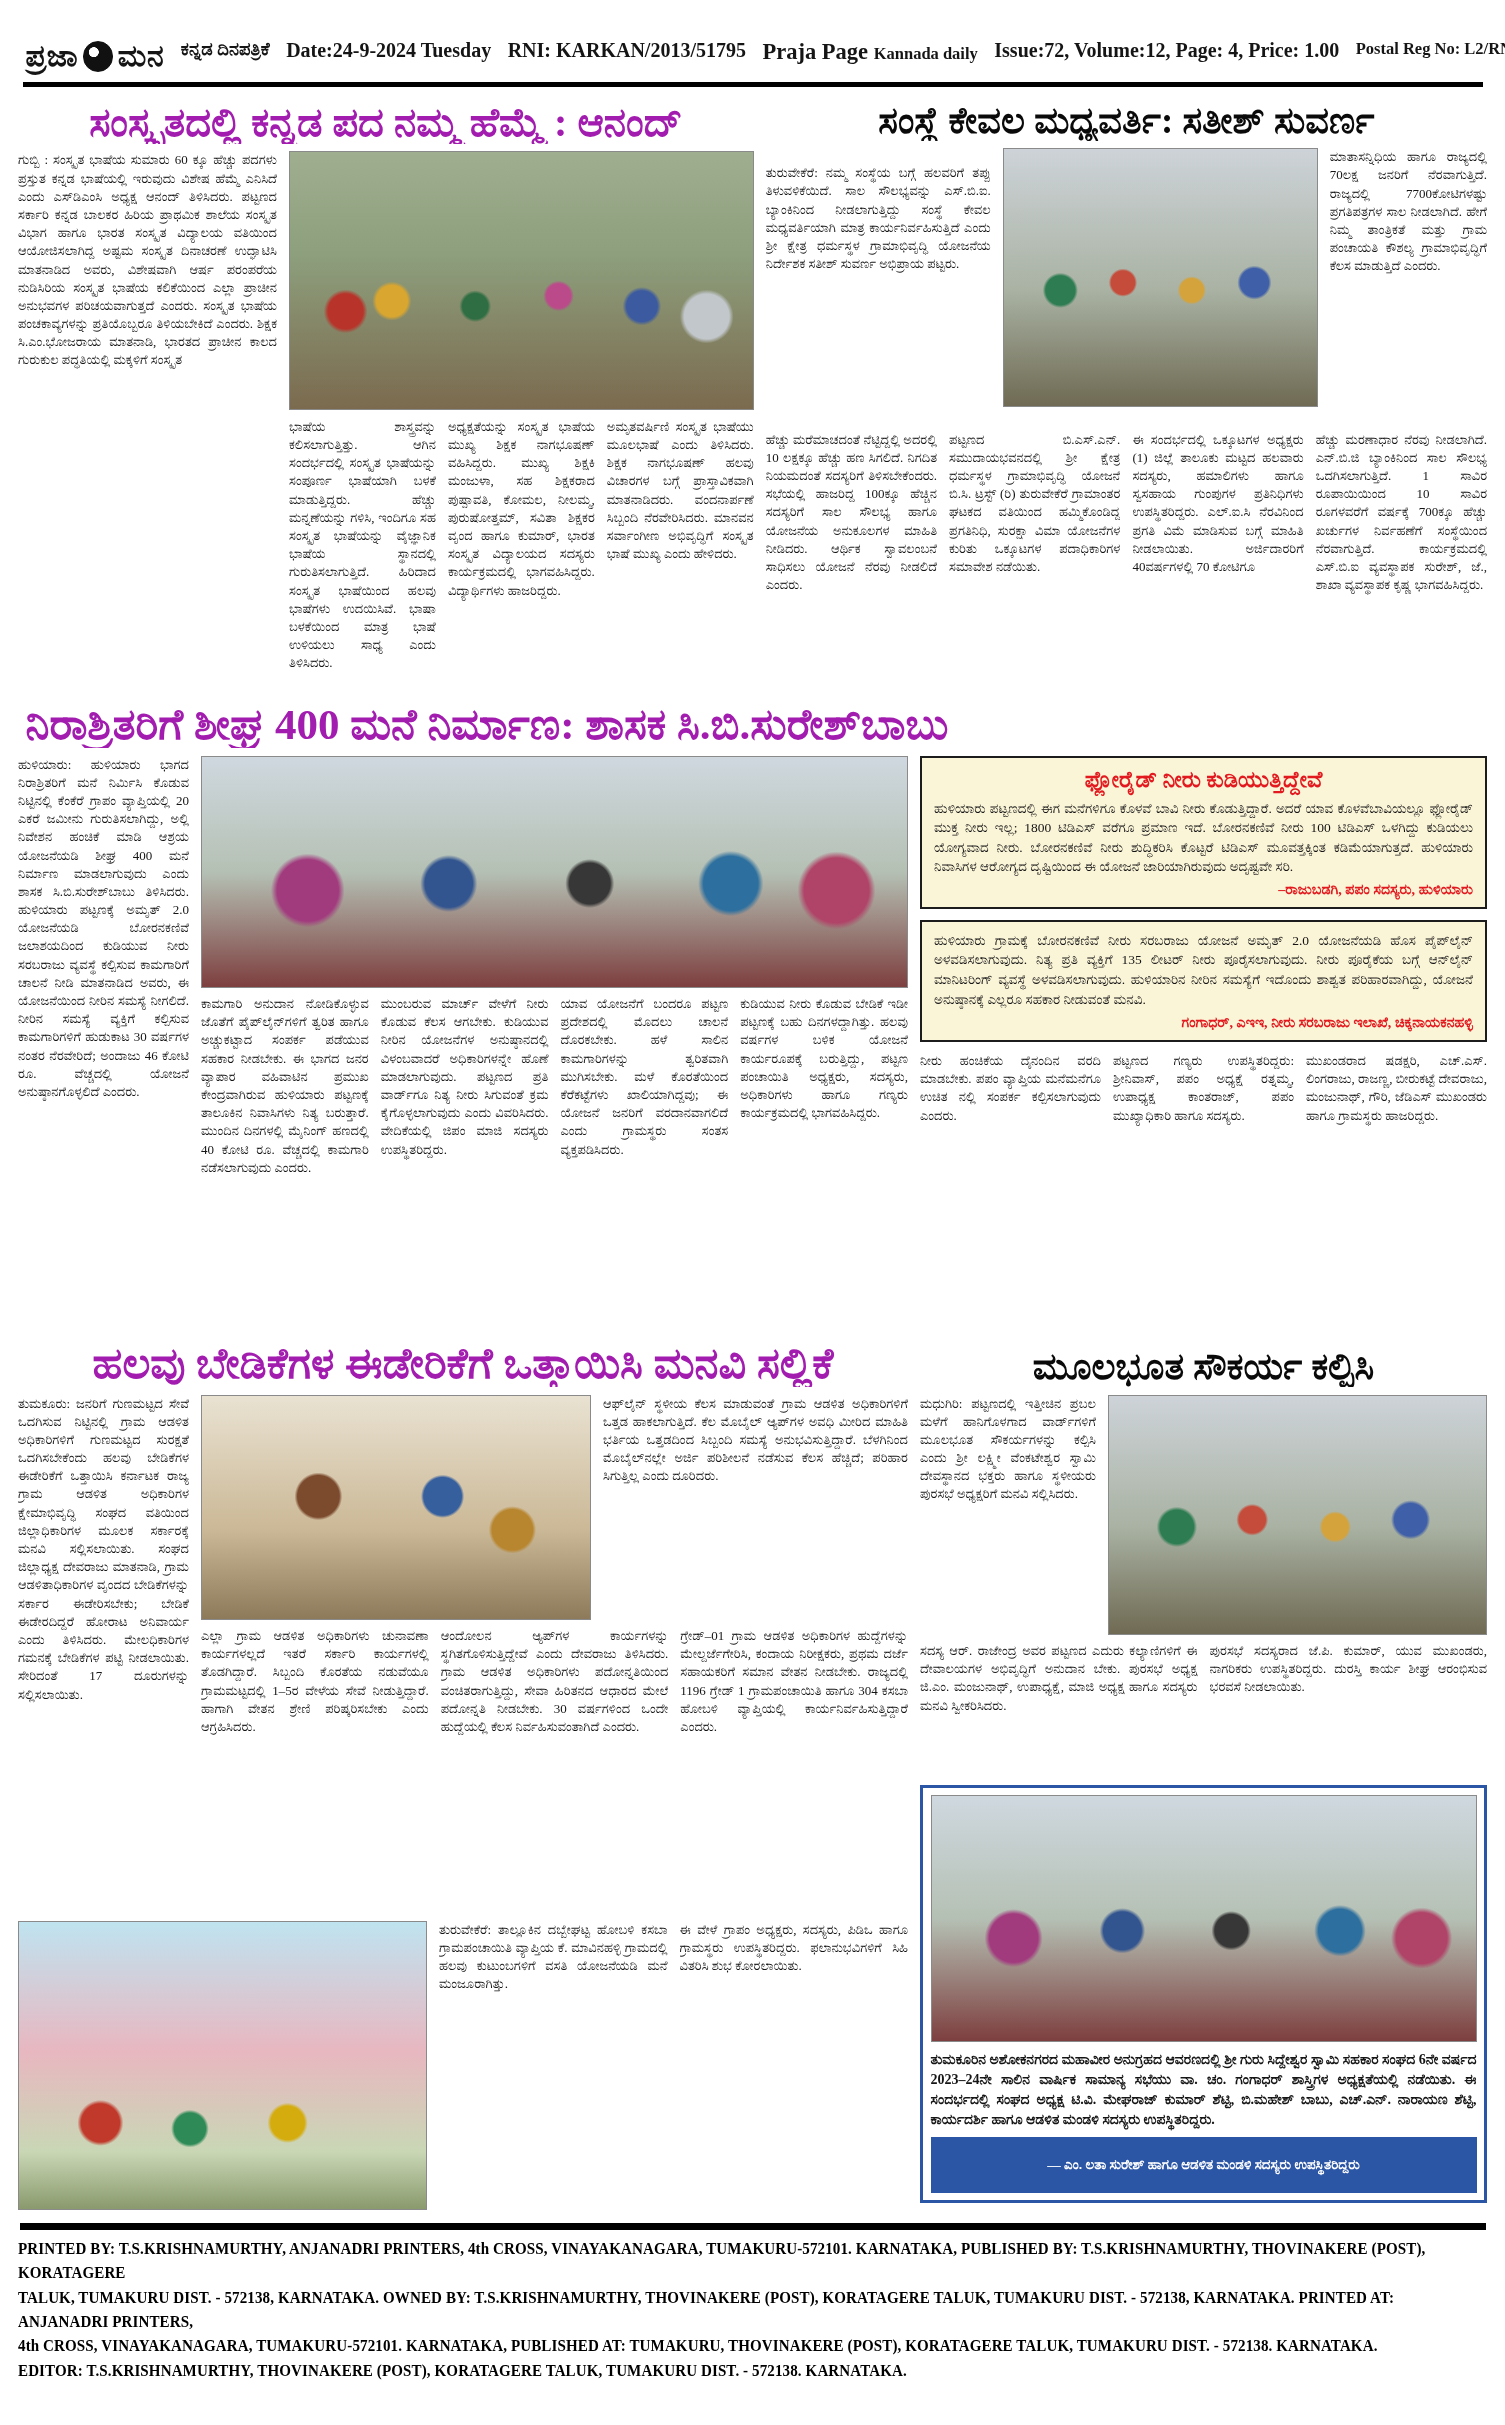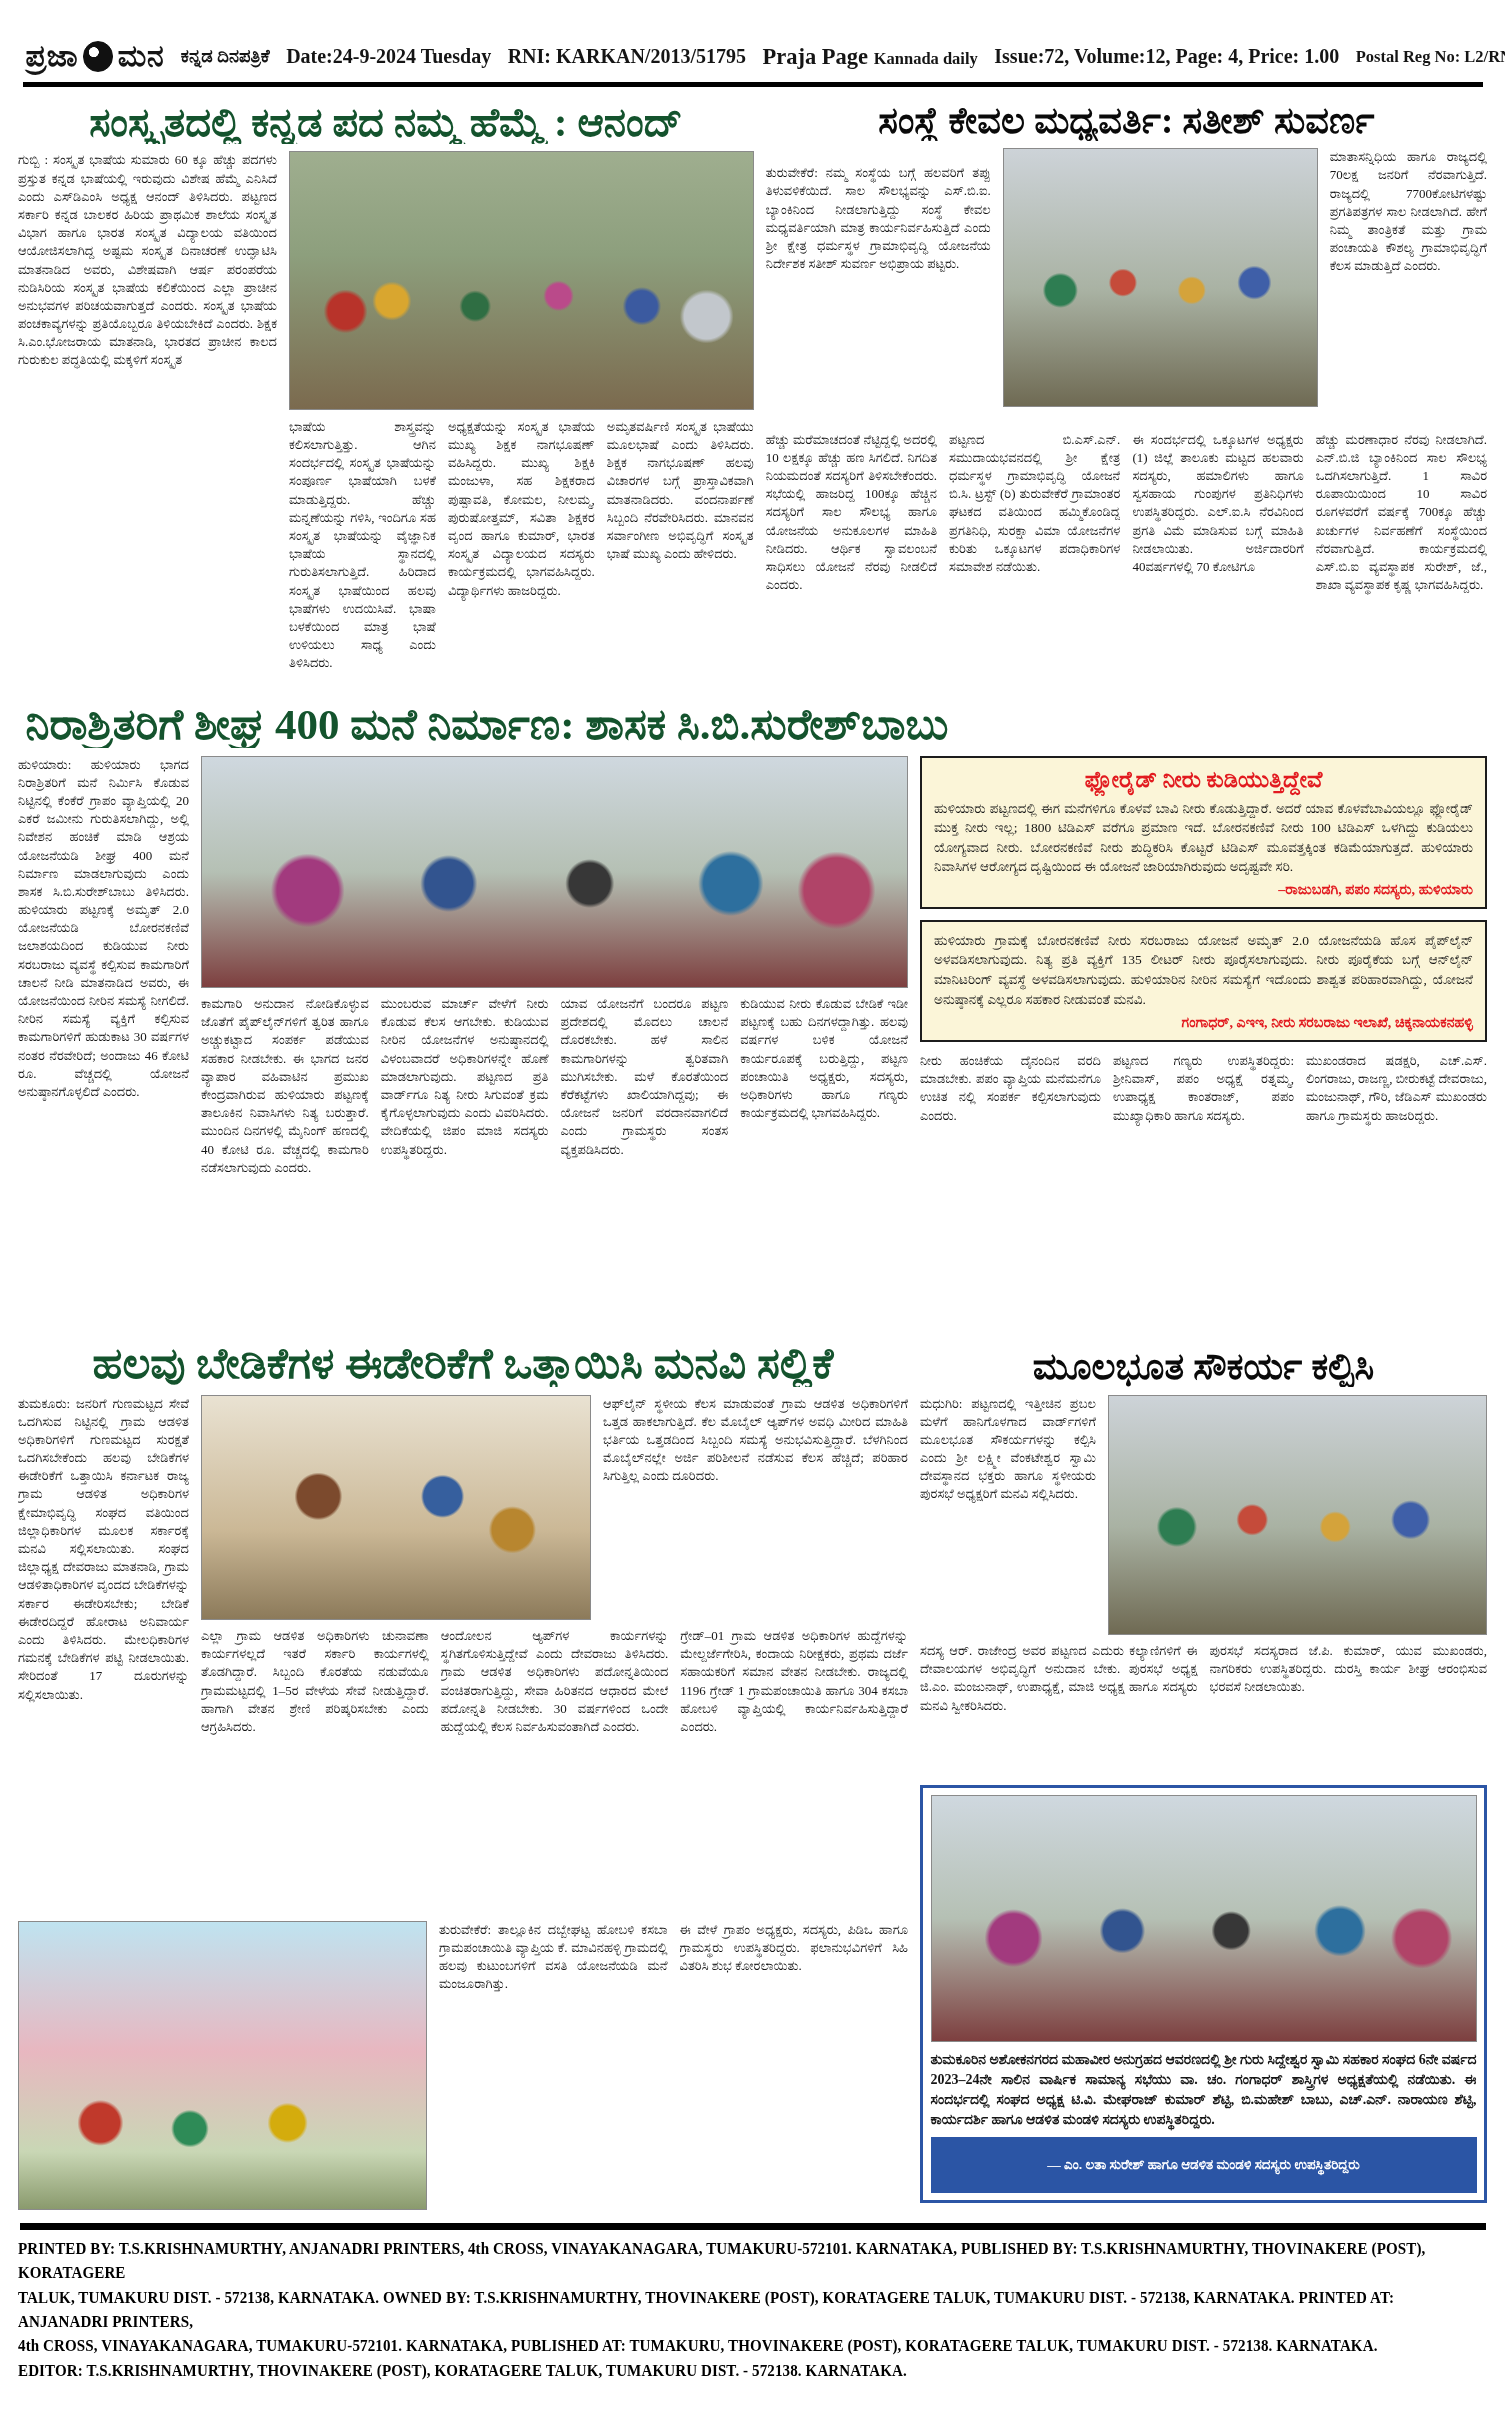--- a/index.html
+++ b/index.html
@@ -1,31 +1,31 @@
 <!DOCTYPE html>
 <html style="font-size:12px"><head>
 <meta charset="utf-8">
 <style>
   html,body{margin:0;padding:0;background:#e8e8e8;}
   .page{width:1505px;min-height:2426px;background:#ffffff;margin:0 auto;box-sizing:border-box;
         padding:39px 18px 22.5px;font-family:"Liberation Serif","DejaVu Sans",serif;color:#151515;}
   
-  .masthead{display:flex;align-items:center;gap:16.5px;padding:0 7.5px 6px;white-space:nowrap;}
+  .masthead{display:flex;align-items:flex-start;gap:16.5px;padding:0 7.5px 6px;white-space:nowrap;}
   .brand{display:flex;align-items:center;gap:4.5px;font-weight:bold;font-size:30px;letter-spacing:0.7px;}
   .logo-circle{width:28.5px;height:28.5px;border-radius:50%;display:inline-block;
       background:radial-gradient(circle at 35% 35%, #fff 0 18%, #111 20% 100%);border:1.5px solid #111;}
   .m-sub{font-size:18px;font-weight:bold;}
   .m-item{font-size:20px;font-weight:bold;}
   .m-item.small{font-size:16.5px;}
   .eng-brand{font-size:22.5px;font-weight:bold;}
   .eng-brand span.kd{font-size:16.5px;}
   .rule{border-top:2.2px solid #000;background:#000;height:3.7px;margin:1.5px 4.5px 10.5px;}
   
   .hl{font-weight:bold;text-align:center;line-height:1.08;margin:3px 0 7.5px;overflow:hidden;}
-  .hl.red{color:#14532d;}
+  .hl.red{color:#a21caf;}
   .hl.black{color:#0a0a0a;}
   .hl.h1a{font-size:40px;}
   .hl.h1b{font-size:37px;}
   .hl.h2{font-size:43px;}
   .hl.h3a{font-size:43px;}
   .hl.h3b{font-size:37px;}
   
   .bodytxt{font-size:13px;line-height:1.4;text-align:justify;overflow:hidden;}
   .col{overflow:hidden;}
   .section{margin-bottom:12px;}

